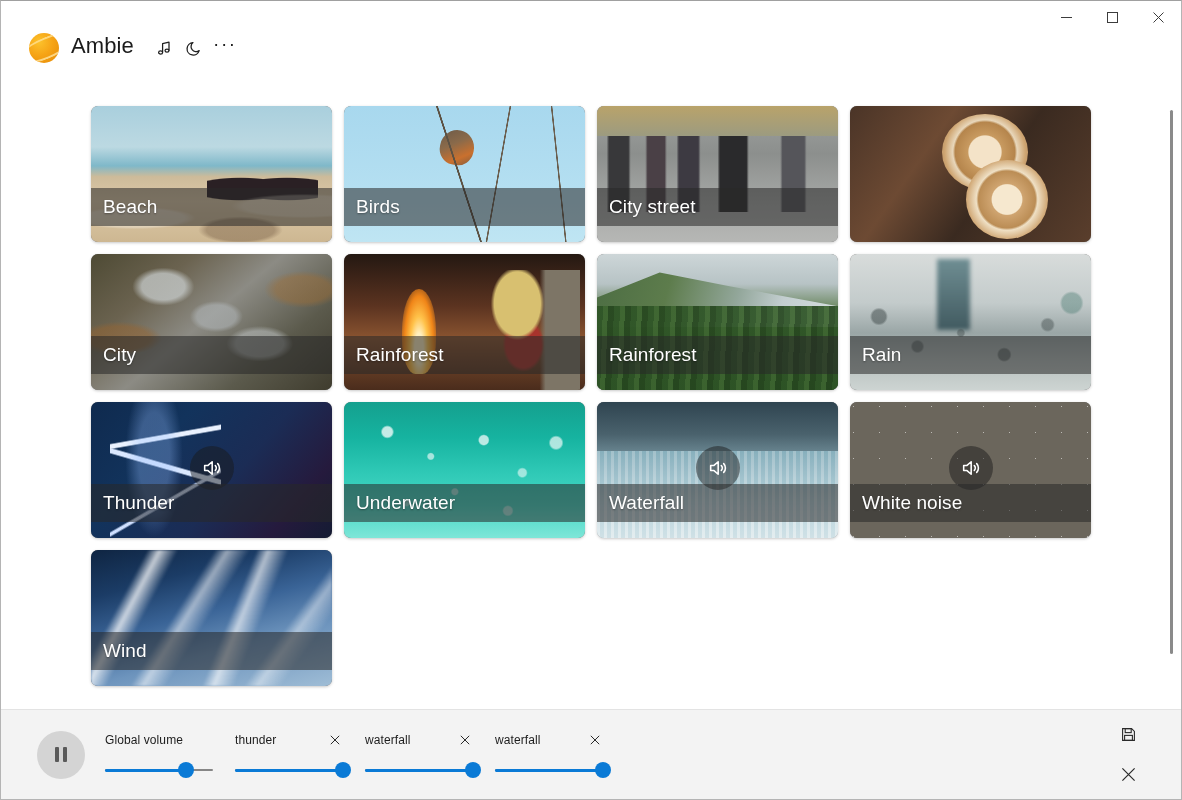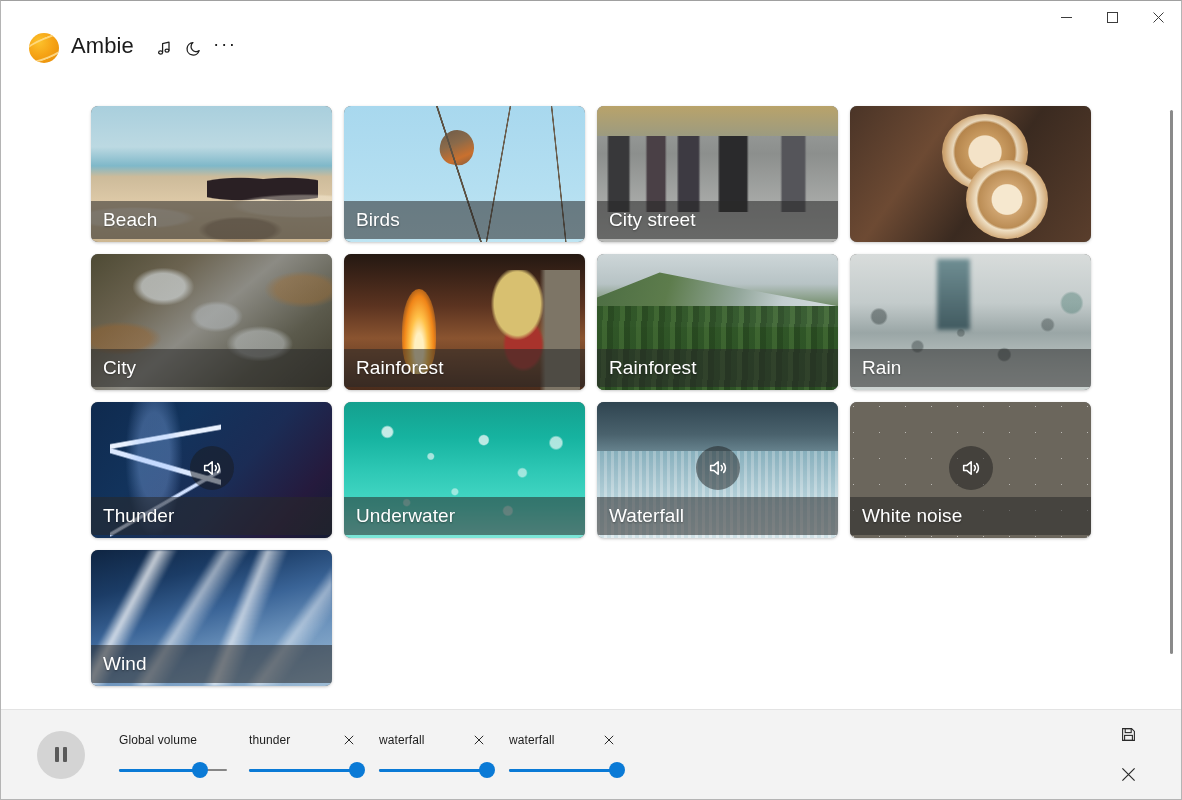--- a/index.html
+++ b/index.html
@@ -132,21 +132,21 @@
     cursor: default;
     background: #6b6b6b;
     box-shadow: 0 1px 3px rgba(0,0,0,.22);
   }
   .card .art {
     position: absolute;
     inset: 0;
   }
   .card .label-bar {
     position: absolute;
-    left: 0; right: 0; bottom: 3px;
+    left: 0; right: 0; bottom: 16px;
     height: 38px;
     display: flex;
     align-items: center;
     padding-left: 12px;
     background: rgba(40,40,40,.55);
   }
   .card .label-bar span {
     font-size: 19px;
     color: #ffffff;
     font-weight: 400;
@@ -402,21 +402,21 @@
   .pause-glyph { display:flex; gap:4px; }
   .pause-glyph i {
     display:block;
     width: 4px; height: 15px;
     background: #5a5a5a;
     border-radius: 1px;
   }
   .sliders {
     display: flex;
     align-items: flex-start;
-    margin-left: 34px;
+    margin-left: 20px;
     gap: 22px;
   }
   .slider-group { width: 108px; flex: none; }
   .slider-head {
     display: flex;
     align-items: center;
     justify-content: space-between;
     height: 18px;
     margin-bottom: 13px;
   }

